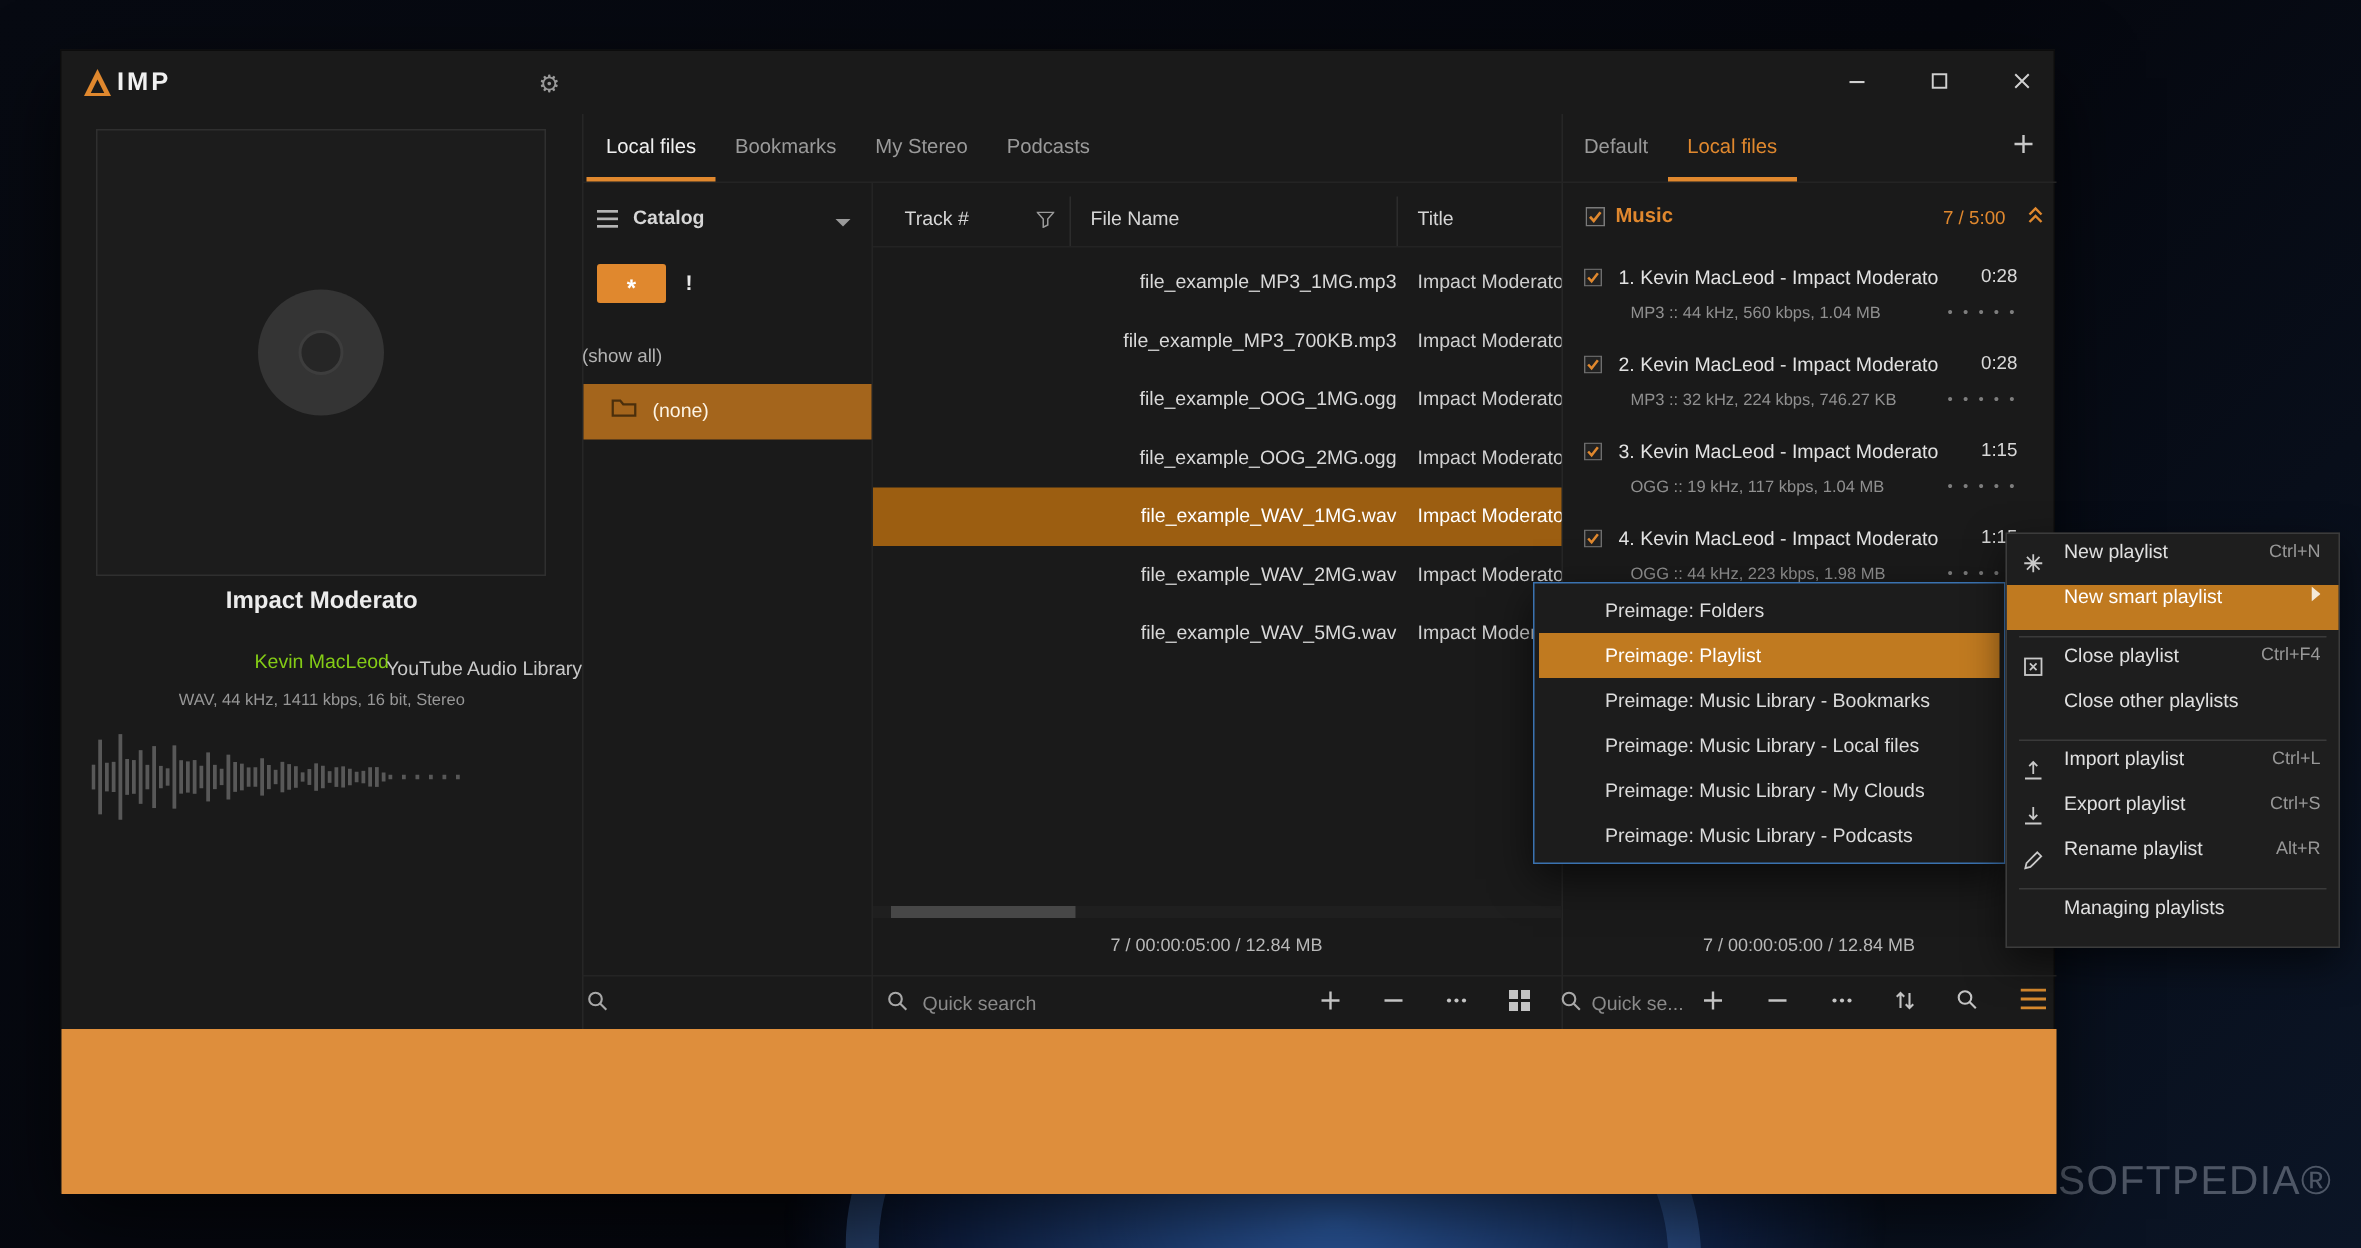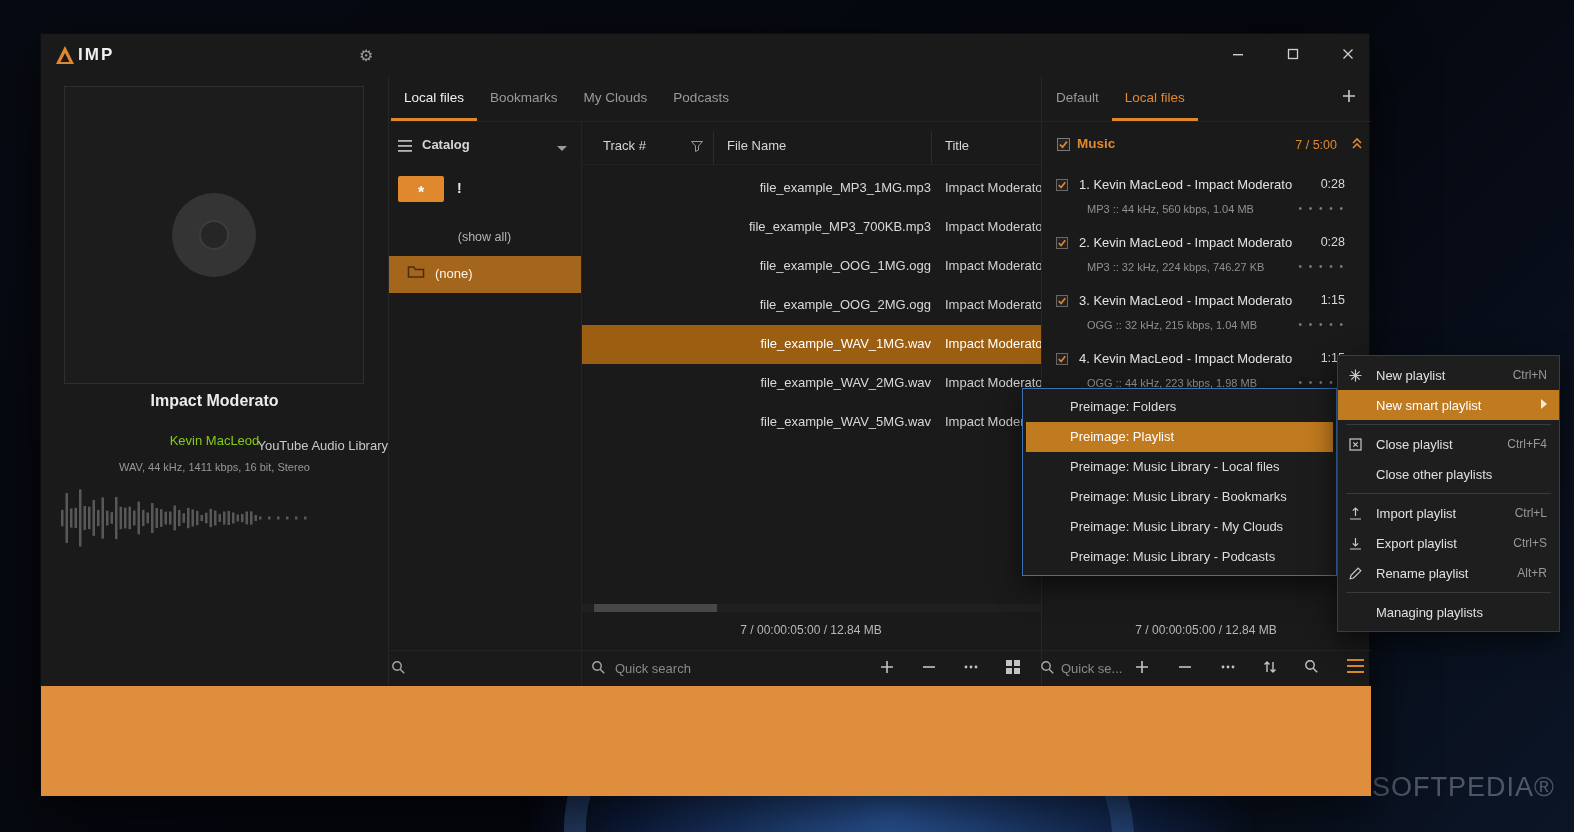--- a/index.html
+++ b/index.html
@@ -59,21 +59,21 @@
   .plus-tab{left:1300px;top:54px}
 
   
   .cat-burger{left:357px;top:106px}
   .cat-title{left:381px;top:103px;font-size:13px;font-weight:bold;color:#d6d6d6}
   .cat-caret{left:516px;top:112px;width:0;height:0;border-left:5px solid transparent;
     border-right:5px solid transparent;border-top:5px solid #9a9a9a}
   .chip{left:357px;top:142px;width:46px;height:26px;background:var(--accent);border-radius:2px;
     text-align:center;line-height:34px;font-size:16px;font-weight:bold;color:#fff}
   .chip-warn{left:416px;top:146px;font-size:14px;font-weight:bold;color:#e8e8e8}
-  .show-all{left:347px;width:193px;top:196px;text-align:center;font-size:12.5px;color:#b3b3b3}
+  .show-all{left:347px;width:193px;top:196px;font-size:12.5px;color:#b3b3b3}
   .none-row{left:348px;top:222px;width:192px;height:37px;background:var(--folder-row)}
   .folder-ic{left:366px;top:230px}
   .none-label{left:394px;top:232px;font-size:13px;color:#fdf4e4}
 
   
   .th{top:104px;font-size:13px;color:#d6d6d6;font-weight:normal}
   .cdiv{top:97px;width:1px;height:33px;background:#2c2c2c}
   .funnel{left:650px;top:107px}
   .trow{left:541px;width:459px;height:39px}
   .trow .c-file{left:131px;width:218px;top:11px;text-align:right;font-size:13px;color:#d9d9d9;
@@ -102,21 +102,21 @@
   
   .player{left:0;top:652px;width:1330px;height:110px;background:var(--player-bar)}
 
   
   .submenu{position:absolute;left:1022px;top:388px;width:315px;padding:3px 0;background:#1c1c1c;
     border:1px solid #3a72b0;z-index:10;box-shadow:0 10px 26px rgba(0,0,0,.6)}
   .sm-item{height:30px;line-height:30px;padding-left:44px;font-size:13px;color:#dcdcdc;margin:0 3px;white-space:nowrap;overflow:hidden}
   .sm-item.hl{background:var(--menu-highlight);color:#fff}
   .cmenu{position:absolute;left:1337px;top:355px;width:223px;padding:4px 0;background:#1e1e1e;
     border:1px solid #3c3c3c;z-index:11;box-shadow:0 10px 26px rgba(0,0,0,.6)}
-  .cm-item{display:flex;align-items:center;height:30px;padding:0 12px 0 10px;font-size:13px;color:#e0e0e0}
+  .cm-item{display:flex;height:30px;padding:0 12px 0 10px;font-size:13px;color:#e0e0e0}
   .cm-item.hl{background:var(--menu-highlight);color:#fff}
   .cm-ic{width:28px;flex:none;display:flex;align-items:center}
   .cm-label{flex:1;white-space:nowrap;overflow:hidden}
   .cm-sc{color:#989898;font-size:12px;flex:none}
   .cm-item.hl .cm-sc{color:#f2e4cc}
   .cm-sep{height:1px;background:#3a3a3a;margin:4px 8px}
 </style>
 </head>
 <body>
 
@@ -213,21 +213,21 @@
     <div class="v1"></div>
     <div class="v2"></div>
     <div class="v3"></div>
     <div class="h1"></div>
     <div class="h2"></div>
     <div class="h3"></div>
 
     <div class="tabs lib" style="position:absolute">
       <div class="tab active-white" style="position:relative">Local files</div>
       <div class="tab" style="position:relative">Bookmarks</div>
-      <div class="tab" style="position:relative">My Clouds</div>
+      <div class="tab" style="position:relative">My Stereo</div>
       <div class="tab" style="position:relative">Podcasts</div>
     </div>
 
     <svg class="cat-burger" width="14" height="12" viewBox="0 0 14 12">
       <rect y="0" width="14" height="1.8" fill="#b5b5b5"></rect>
         <rect y="5" width="14" height="1.8" fill="#b5b5b5"></rect>
         <rect y="10" width="14" height="1.8" fill="#b5b5b5"></rect>
     </svg>
     <div class="cat-title">Catalog</div>
     <div class="cat-caret"></div>
@@ -350,21 +350,21 @@
       <div class="info">MP3 :: 32 kHz, 224 kbps, 746.27 KB</div>
       <div class="rate">• • • • •</div>
     </div>
     <div class="pl-item" style="top:253px">
       <svg style="left:14px;top:8px" width="12" height="12" viewBox="0 0 13 13">
           <rect x="0.5" y="0.5" width="12" height="12" fill="#222" stroke="#6e6e6e"></rect>
           <path d="M3 6.5l2.5 2.7L10 3.5" fill="none" stroke="#e0882e" stroke-width="1.8"></path>
         </svg>
       <div class="ttl">3. Kevin MacLeod - Impact Moderato</div>
       <div class="dur">1:15</div>
-      <div class="info">OGG :: 32 kHz, 215 kbps, 1.04 MB</div>
+      <div class="info">OGG :: 19 kHz, 117 kbps, 1.04 MB</div>
       <div class="rate">• • • • •</div>
     </div>
     <div class="pl-item" style="top:311px">
       <svg style="left:14px;top:8px" width="12" height="12" viewBox="0 0 13 13">
           <rect x="0.5" y="0.5" width="12" height="12" fill="#222" stroke="#6e6e6e"></rect>
           <path d="M3 6.5l2.5 2.7L10 3.5" fill="none" stroke="#e0882e" stroke-width="1.8"></path>
         </svg>
       <div class="ttl">4. Kevin MacLeod - Impact Moderato</div>
       <div class="dur">1:15</div>
       <div class="info">OGG :: 44 kHz, 223 kbps, 1.98 MB</div>
@@ -424,22 +424,22 @@
 
       
       
       
     </div>
   </div>
 
   <div class="submenu">
     <div class="sm-item">Preimage: Folders</div>
     <div class="sm-item hl">Preimage: Playlist</div>
+    <div class="sm-item">Preimage: Music Library - Bookmarks</div>
     <div class="sm-item">Preimage: Music Library - Local files</div>
-    <div class="sm-item">Preimage: Music Library - Bookmarks</div>
     <div class="sm-item">Preimage: Music Library - My Clouds</div>
     <div class="sm-item">Preimage: Music Library - Podcasts</div>
   </div>
 
   <div class="cmenu">
     <div class="cm-item">
       <span class="cm-ic">
         <svg width="15" height="15" viewBox="0 0 15 15">
             <path d="M7.5 1.5v12M1.5 7.5h12M3.3 3.3l8.4 8.4M11.7 3.3l-8.4 8.4" stroke="#c9c9c9" stroke-width="1.2"></path>
           </svg>

